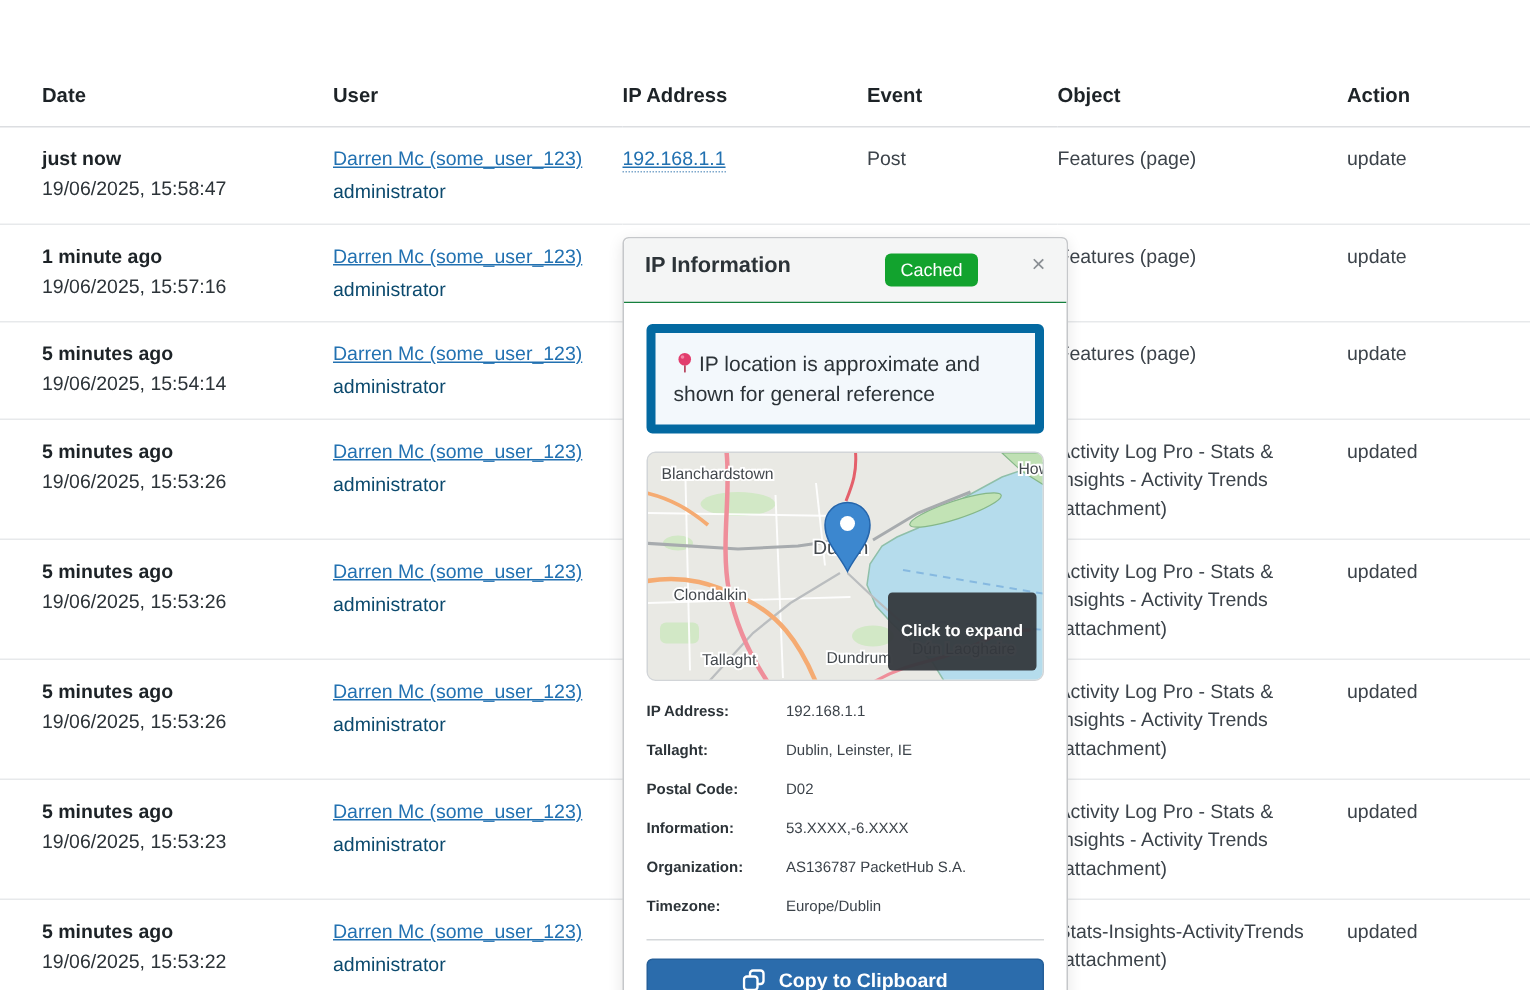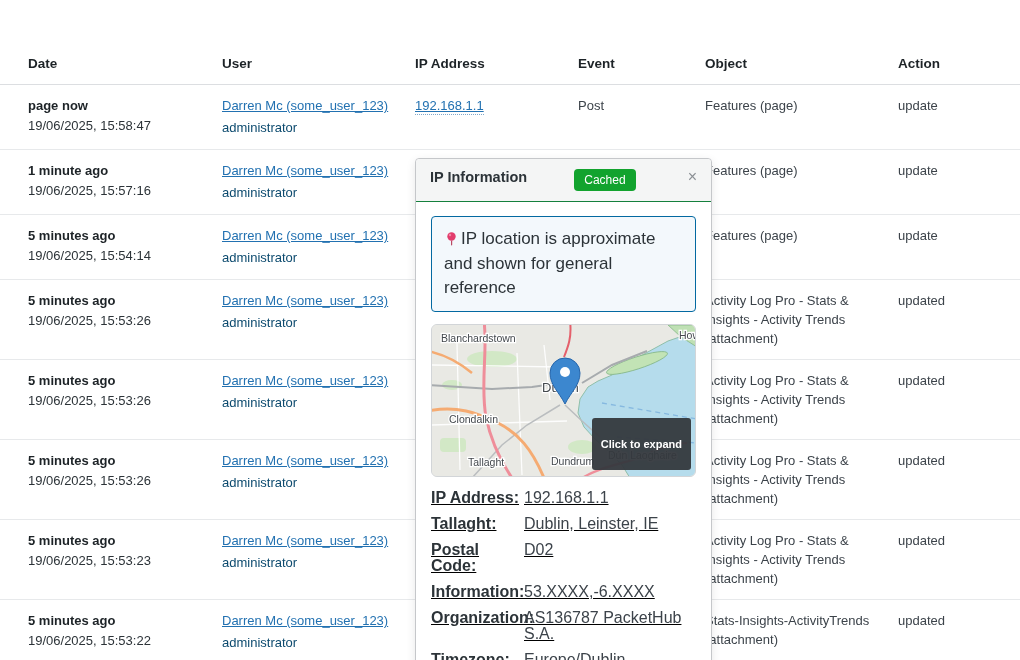--- a/index.html
+++ b/index.html
@@ -25,40 +25,40 @@
     padding-bottom: 1px; }
   td.c-object { line-height: 19px; }
 
   
   .popup { position: absolute; left: 415px; top: 122px; width: 297px; background: #fff;
     border: 1px solid #c5c7ca; border-radius: 4px; box-shadow: 0 3px 10px rgba(0,0,0,.10);
     z-index: 10; }
   .popup-header { display: flex; align-items: flex-start; padding: 10px 14px; background: #f4f5f5;
     border-bottom: 1px solid #15803d; border-radius: 4px 4px 0 0; }
   .popup-title { font-size: 14.5px; font-weight: 700; color: #2c3338; }
-  .badge { margin-left: auto; margin-right: 52px; background: #12a32e; color: #fff;
+  .badge { margin-left: auto; margin-right: 36px; background: #12a32e; color: #fff;
     font-size: 12px; font-weight: 400; padding: 4px 10px; border-radius: 4px; }
   .close-x { color: #8a8f94; font-size: 16px; line-height: 16px; cursor: pointer; }
   .popup-body { padding: 14px 15px 16px; }
 
-  .notice { background: #f3f8fc; border: 1px solid #0369a1; border-radius: 4px;
-    padding: 10px 12px; font-size: 17px; color: #2c3338; line-height: 1.45; }
+  .notice { background: #f3f8fc; border: 6px solid #0369a1; border-radius: 4px;
+    padding: 10px 12px; font-size: 14px; color: #2c3338; line-height: 1.45; }
   .notice svg { vertical-align: -2px; margin: 0 4px 0 2px; }
 
   .map { position: relative; margin-top: 12px; height: 153px; border: 1px solid #d2d5d8;
     border-radius: 6px; overflow: hidden; background: #e9e9e4; cursor: pointer; }
   .map svg { display: block; }
   .map-tooltip { position: absolute; right: 4px; bottom: 6px; background: rgba(52,56,61,.95);
     color: #fff; font-size: 11px; font-weight: 600; padding: 20px 9px; border-radius: 3px; }
   .map text { font-family: "Liberation Sans", sans-serif; font-size: 10.5px; fill: #43484d;
     stroke: #ffffff; stroke-width: 2.5px; paint-order: stroke; }
   .map text.big { font-size: 13px; }
 
   .details { margin-top: 13px; }
-  .detail-row { display: flex; font-size: 16px; margin-bottom: 10px; line-height: 16px; text-decoration: underline; }
+  .detail-row { display: flex; font-size: 10px; margin-bottom: 10px; line-height: 16px; }
   .detail-label { width: 93px; flex: 0 0 93px; font-weight: 700; color: #2c3338; }
   .detail-value { color: #3c434a; }
 
   .popup-hr { border: none; border-top: 1px solid #d4d7da; margin: 13px 0 12px; }
   .copy-btn { display: flex; align-items: center; justify-content: center; gap: 9px;
     width: 100%; height: 30px; background: #2b6cac; border: 1px solid #255f99;
     border-radius: 4px; color: #fff; font-family: "Liberation Sans", sans-serif;
     font-size: 13px; font-weight: 700; cursor: pointer; }
 </style>
 </head>
@@ -81,21 +81,21 @@
         <th>User</th>
         <th>IP Address</th>
         <th>Event</th>
         <th>Object</th>
         <th>Action</th>
       </tr>
     </thead>
     <tbody>
       <tr>
         <td class="first">
-            <div class="rel-time">page now</div>
+            <div class="rel-time">just now</div>
             <div class="abs-time">19/06/2025, 15:58:47</div>
           </td>
         <td><a class="user-link">Darren Mc (some_user_123)</a><div class="role">administrator</div></td>
         <td><a class="ip-link">192.168.1.1</a></td>
         <td>Post</td>
         <td class="c-object">Features (page)</td>
         <td>update</td>
       </tr>
       <tr>
         <td class="first">

